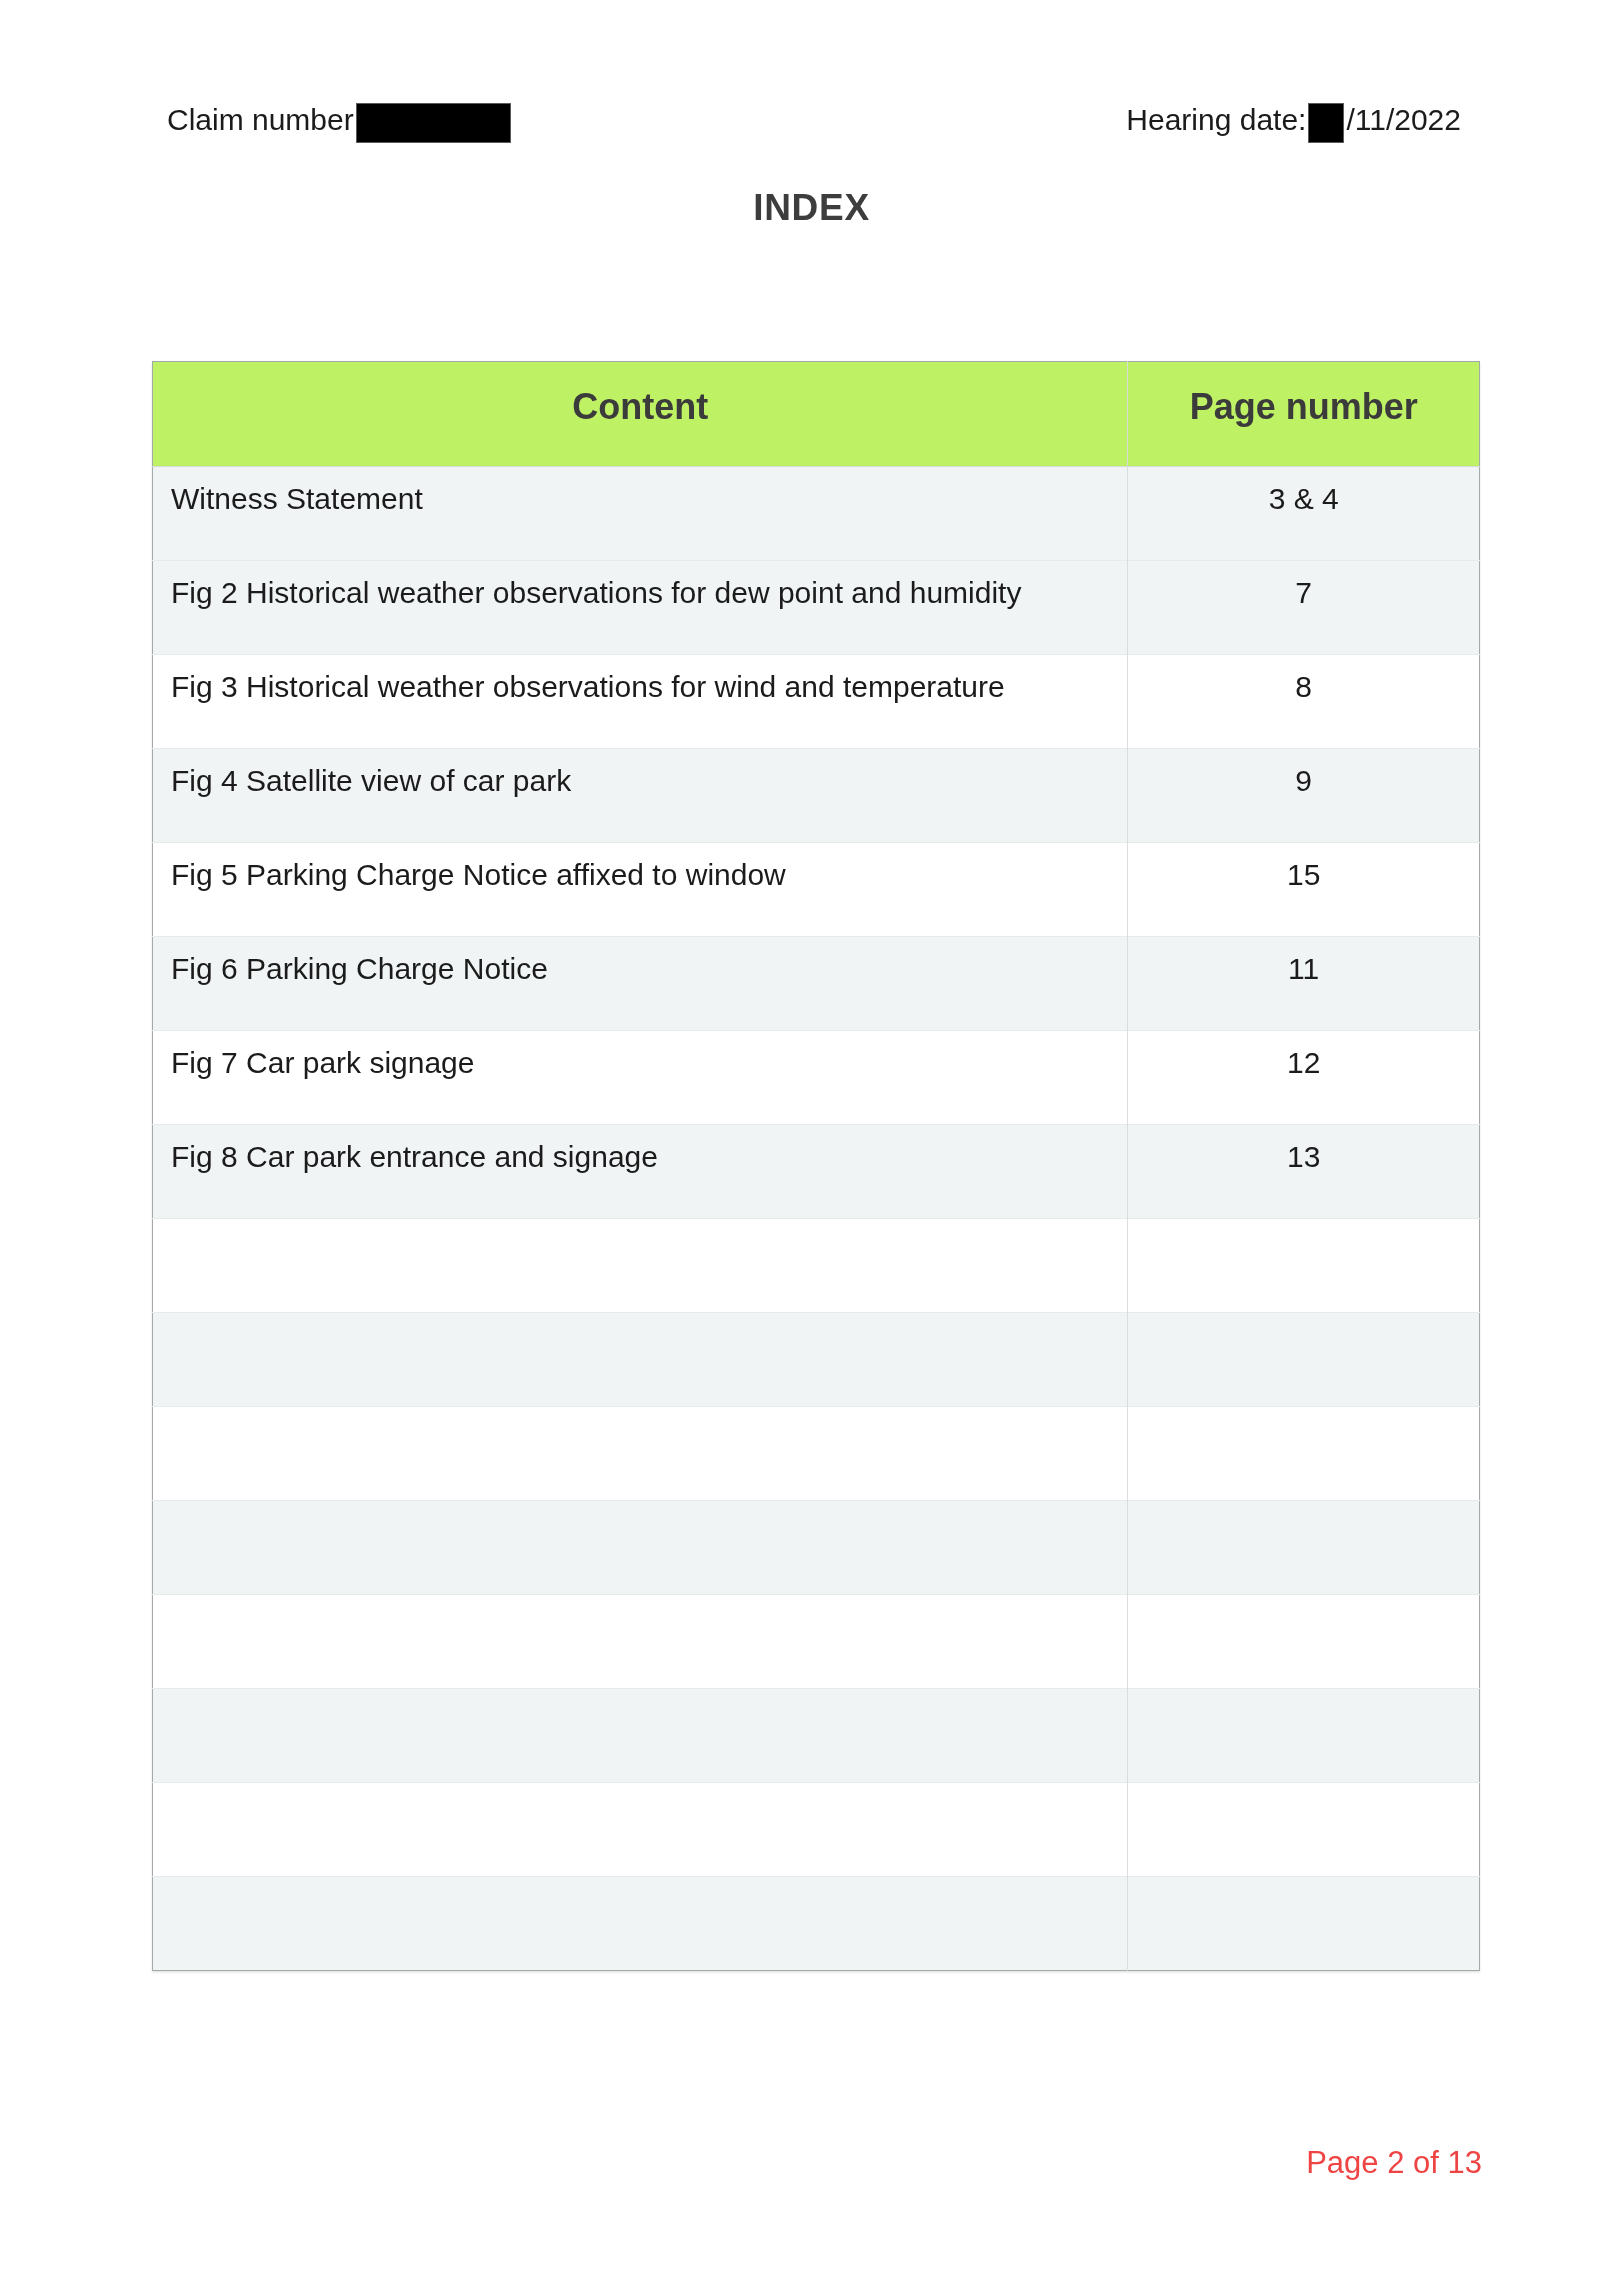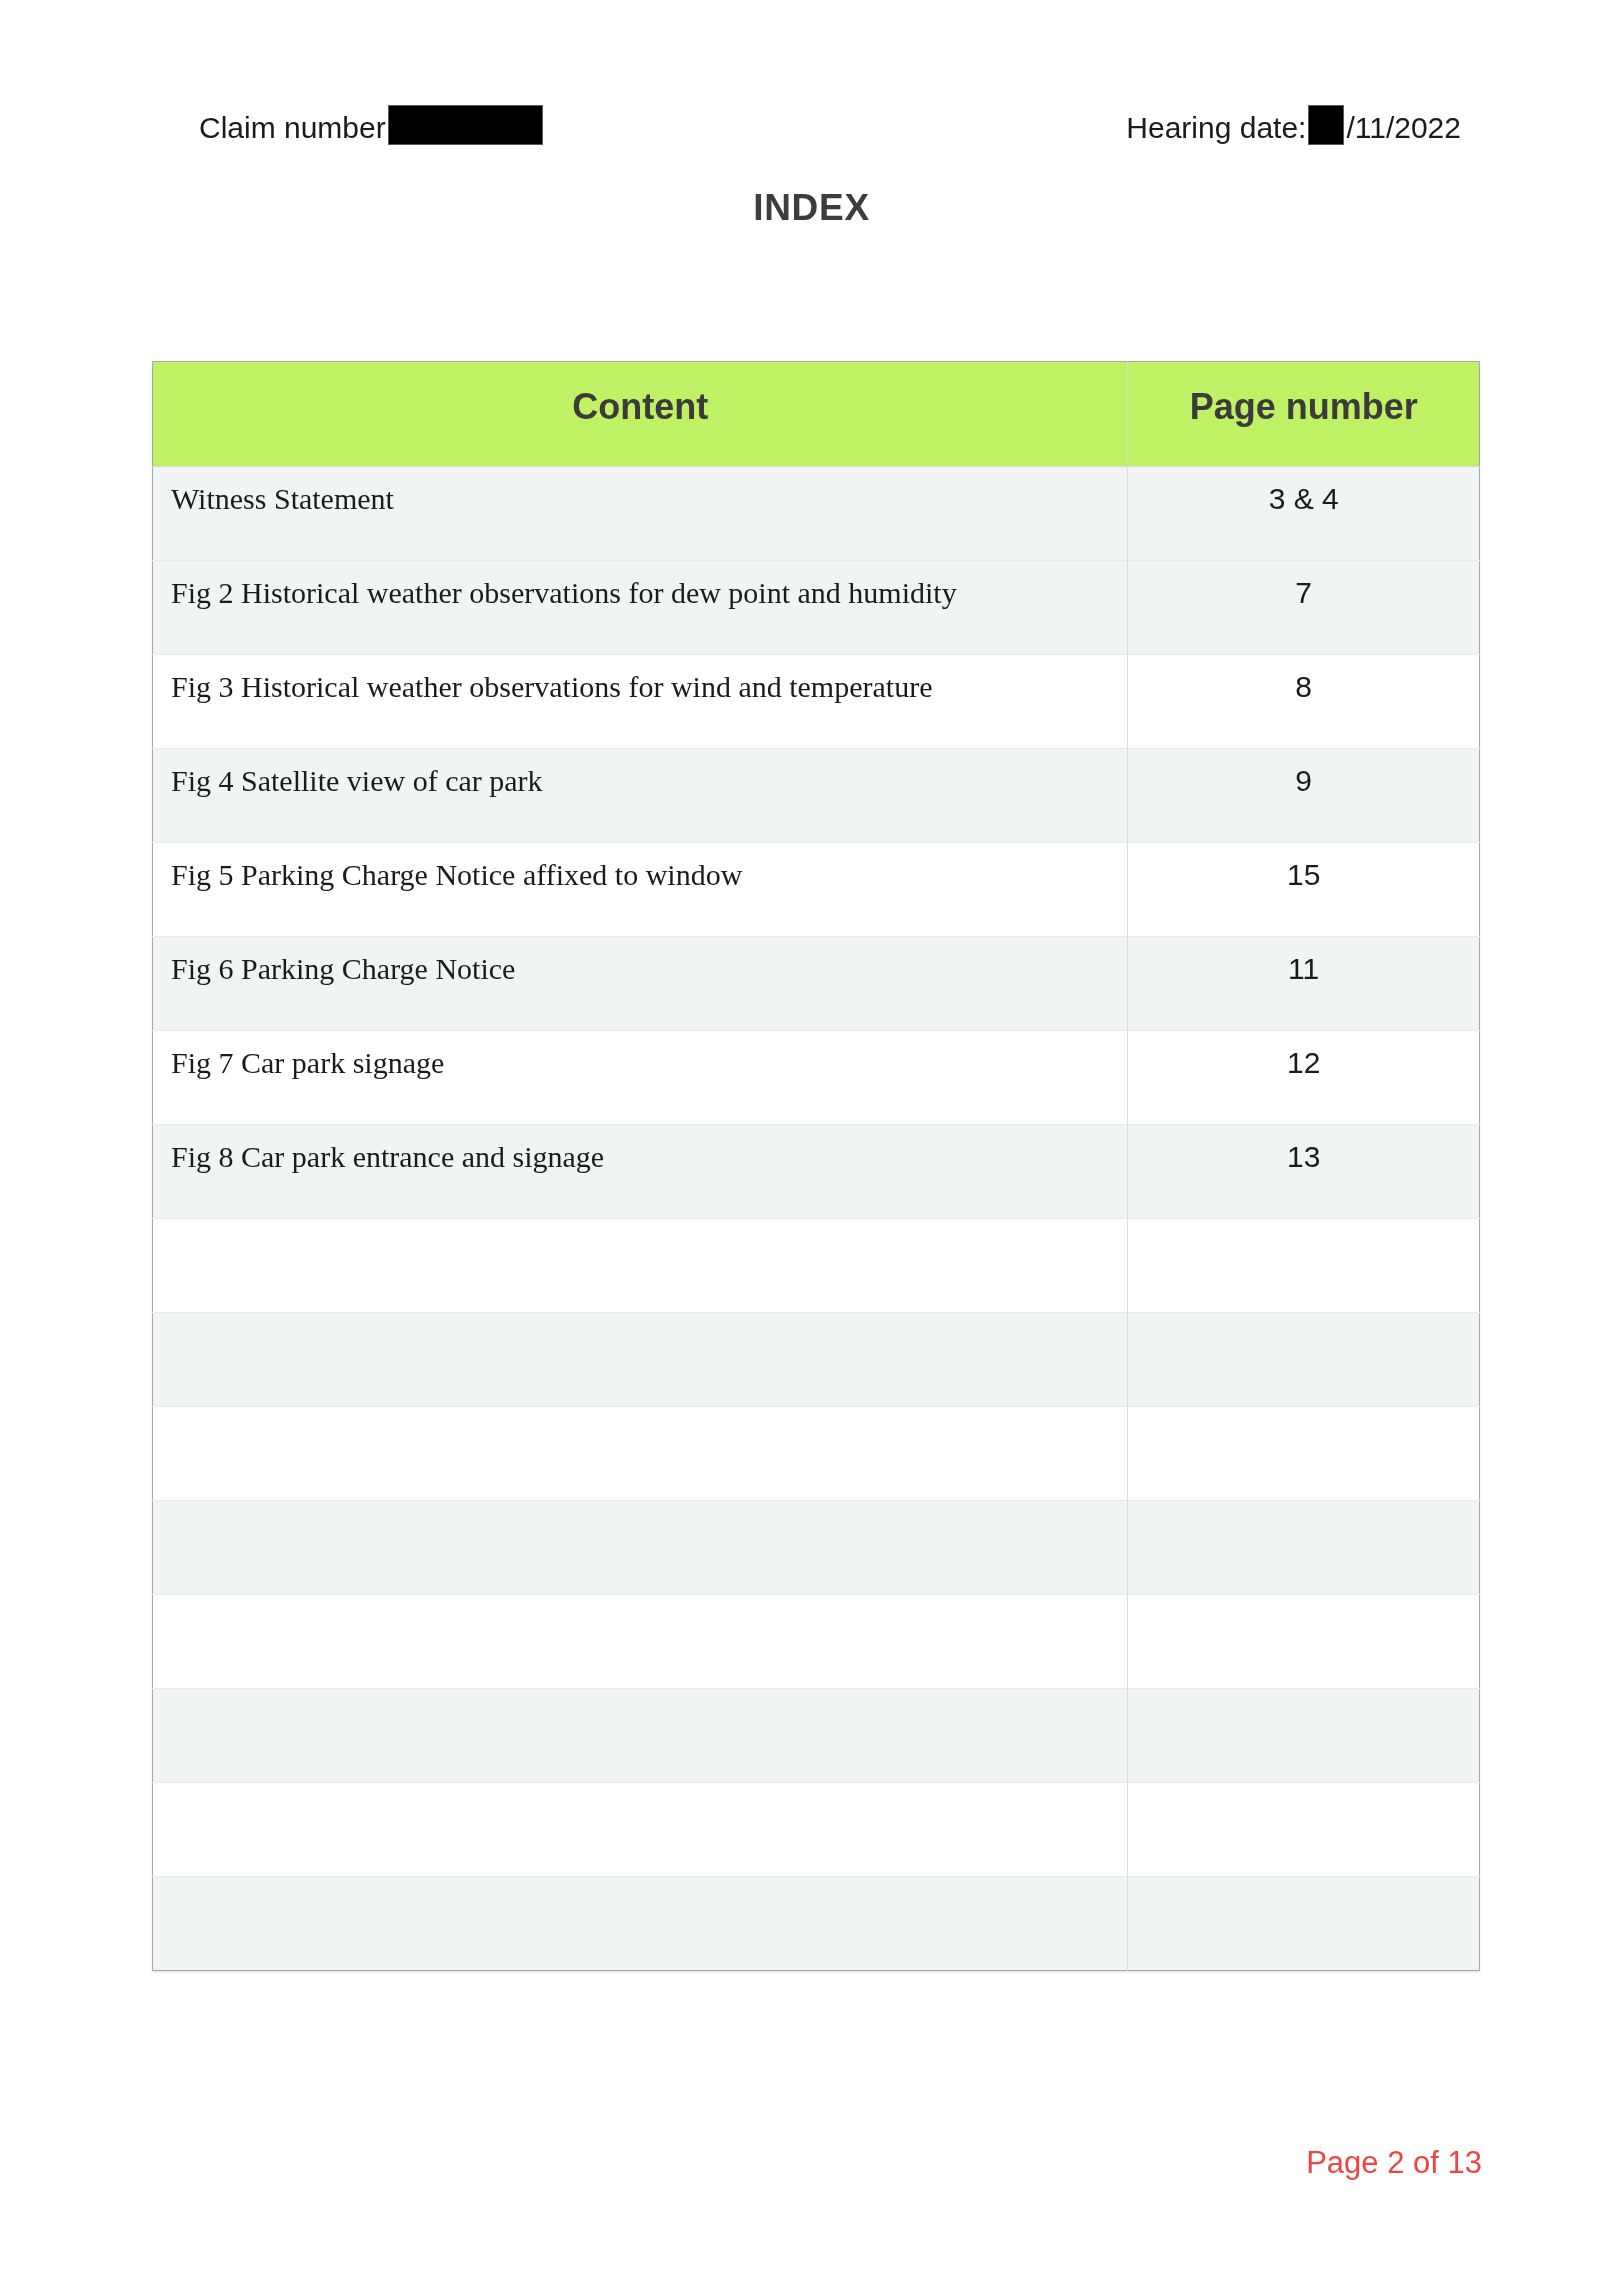--- a/index.html
+++ b/index.html
@@ -21,24 +21,23 @@
     left: 0;
     width: 100%;
     height: 42px;
     font-size: 30px;
   }
   .hgroup {
     position: absolute;
     top: 0;
     height: 42px;
     display: flex;
-    align-items: flex-end;
+    align-items: flex-start;
     gap: 2px;
     white-space: nowrap;
-    margin-left: 32px;
   }
   .hgroup-claim   { left: 167px; }
   .hgroup-defendant { left: 603px; }
   .hgroup-hearing { right: 162px; }
   .redact {
     display: inline-block;
     background: #000000;
     height: 40px;
     border: 0.7px solid #5a5a5a;
   }
@@ -91,21 +90,20 @@
     height: 94px;
     vertical-align: top;
     padding-top: 15px;
     border-top: 0.7px solid #e6ecec;
   }
   .index-table td.content-cell {
     padding-left: 18px;
     padding-right: 15px;
     text-align: left;
     border-right: 0.7px solid #d8dede;
-    font-family: Liberation Serif, serif;
   }
   .index-table td.page-cell { text-align: center; }
   .index-table tr.shaded td { background: #f0f4f4; }
 
   
   .doc-footer {
     position: absolute;
     top: 2145px;
     right: 141px;
     font-size: 31px;

